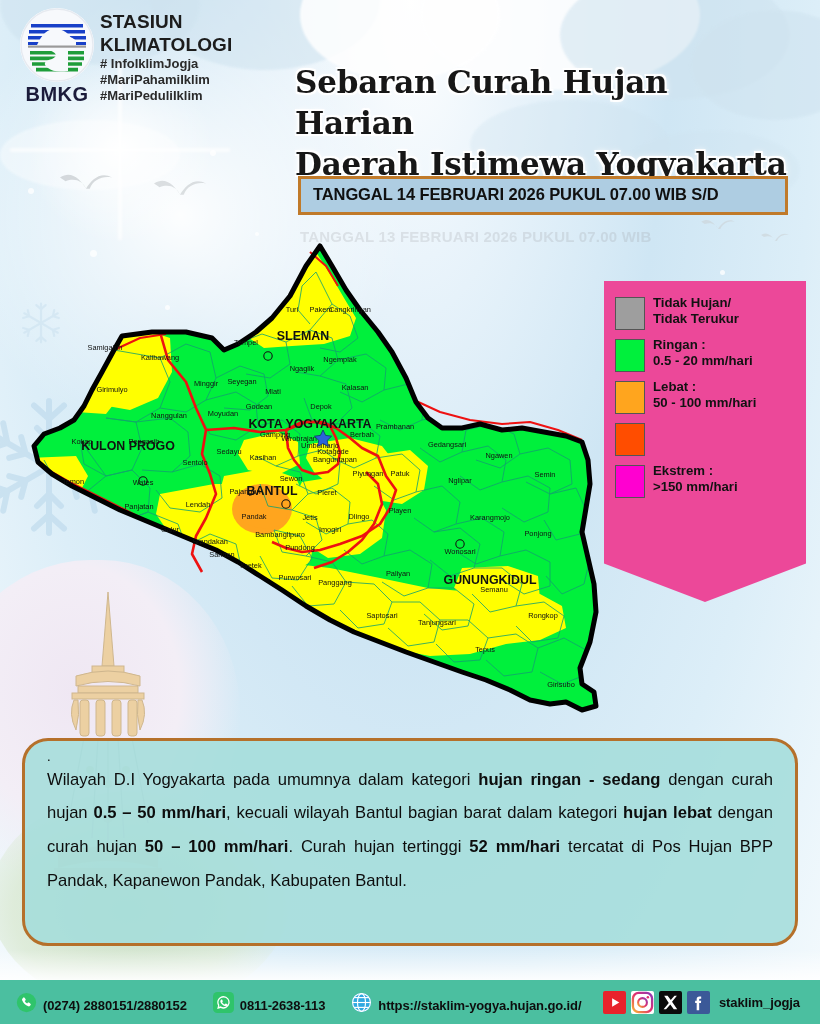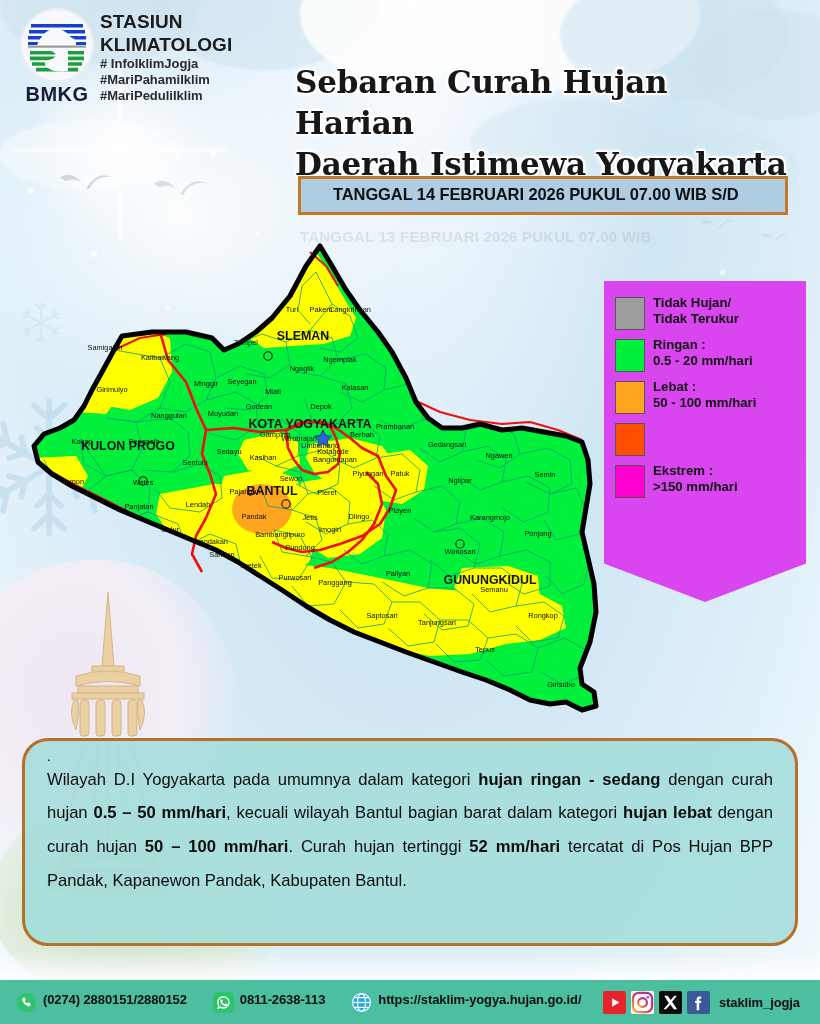--- a/index.html
+++ b/index.html
@@ -72,32 +72,32 @@
 
   #ghost-text { position:absolute; left:300px; top:228px; width:500px;
                 font-size:15px; font-weight:bold; color:rgba(150,150,155,.22);
                 letter-spacing:.2px; white-space:nowrap; overflow:hidden; }
 
   #date-banner {
     position:absolute; left:298px; top:176px; width:490px;
     background:#aecde2; border:3px solid #c07a2a;
     padding:5px 12px 6px 12px;
   }
-  .date-line { font-size:16.5px; font-weight:bold; color:#101010; line-height:1.33; letter-spacing:-.1px;margin-left:20px; }
+  .date-line { font-size:16.5px; font-weight:bold; color:#101010; line-height:1.33; letter-spacing:-.1px; }
 
   
   #map { position:absolute; left:10px; top:232px; width:620px; height:500px; }
   #map svg { width:100%; height:100%; display:block; }
   .klabel { font-family:"Liberation Sans", sans-serif; font-size:7.4px; fill:#111; }
   .kabname { font-family:"Liberation Sans", sans-serif; font-size:12.4px; font-weight:bold; fill:#111; }
 
   
   #legend {
     position:absolute; left:604px; top:281px; width:202px; height:321px;
-    background:#d946ef;
+    background:#ec4899;
     -webkit-clip-path: polygon(0 0, 100% 0, 100% 88%, 50% 100%, 0 88%);
     clip-path: polygon(0 0, 100% 0, 100% 88%, 50% 100%, 0 88%);
     padding:14px 8px 0 11px;
   }
   .leg-row { display:flex; align-items:flex-start; margin-bottom:7px; }
   .leg-swatch { width:30px; height:33px; border:1px solid #555; flex:0 0 auto; margin-right:8px; margin-top:2px; }
   .leg-txt { font-size:13.2px; font-weight:bold; color:#121212; line-height:1.24; }
 
   
   #desc {
@@ -109,21 +109,21 @@
   #desc p { font-size:16.6px; color:#0d0d0d; line-height:2.03; text-align:justify; }
   #desc b { font-weight:bold; }
   #desc .lead-dot { display:block; font-size:13px; line-height:.9; }
 
   
   #footer {
     position:absolute; left:0; bottom:0; width:820px; height:44px;
     background:#4bbfa0;
     display:flex; align-items:center; padding:0 8px;
   }
-  #footer .fgrp { display:flex; align-items:flex-start; }
+  #footer .fgrp { display:flex; align-items:flex-end; }
   .ftxt { font-size:13px; font-weight:bold; color:#0e0e0e; letter-spacing:-.1px; white-space:nowrap; }
   .ficon { width:21px; height:21px; margin-right:6px; flex:0 0 auto; }
   .ficon svg { width:100%; height:100%; display:block; }
   .sicon { width:23px; height:23px; margin-left:5px; flex:0 0 auto; }
   .sicon svg { width:100%; height:100%; display:block; }
   #footer-spacer { flex:1 1 auto; }
   #footer-top-fade { position:absolute; left:0; bottom:44px; width:820px; height:30px;
                      background:linear-gradient(rgba(255,255,255,0), rgba(255,255,255,.9)); }
 </style>
 </head>

